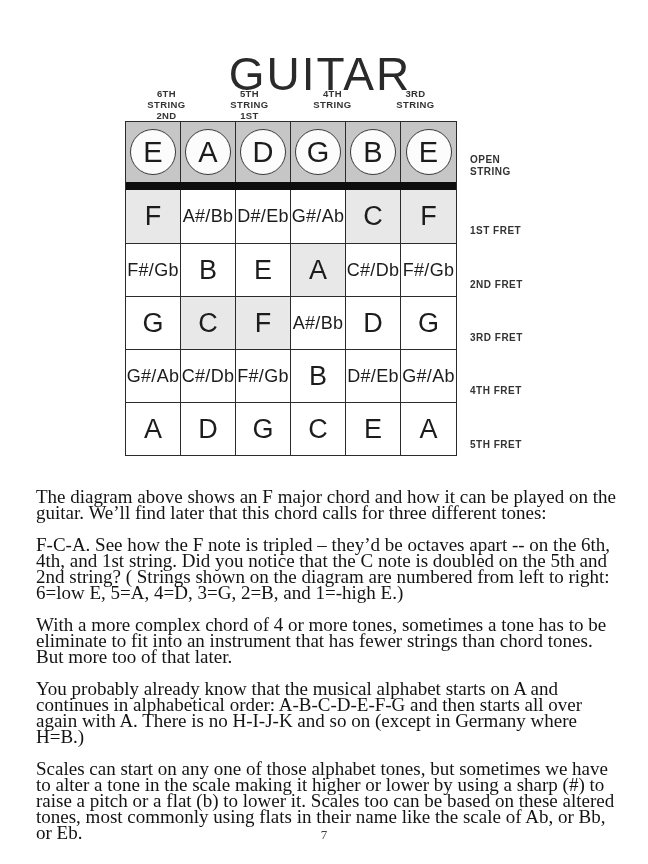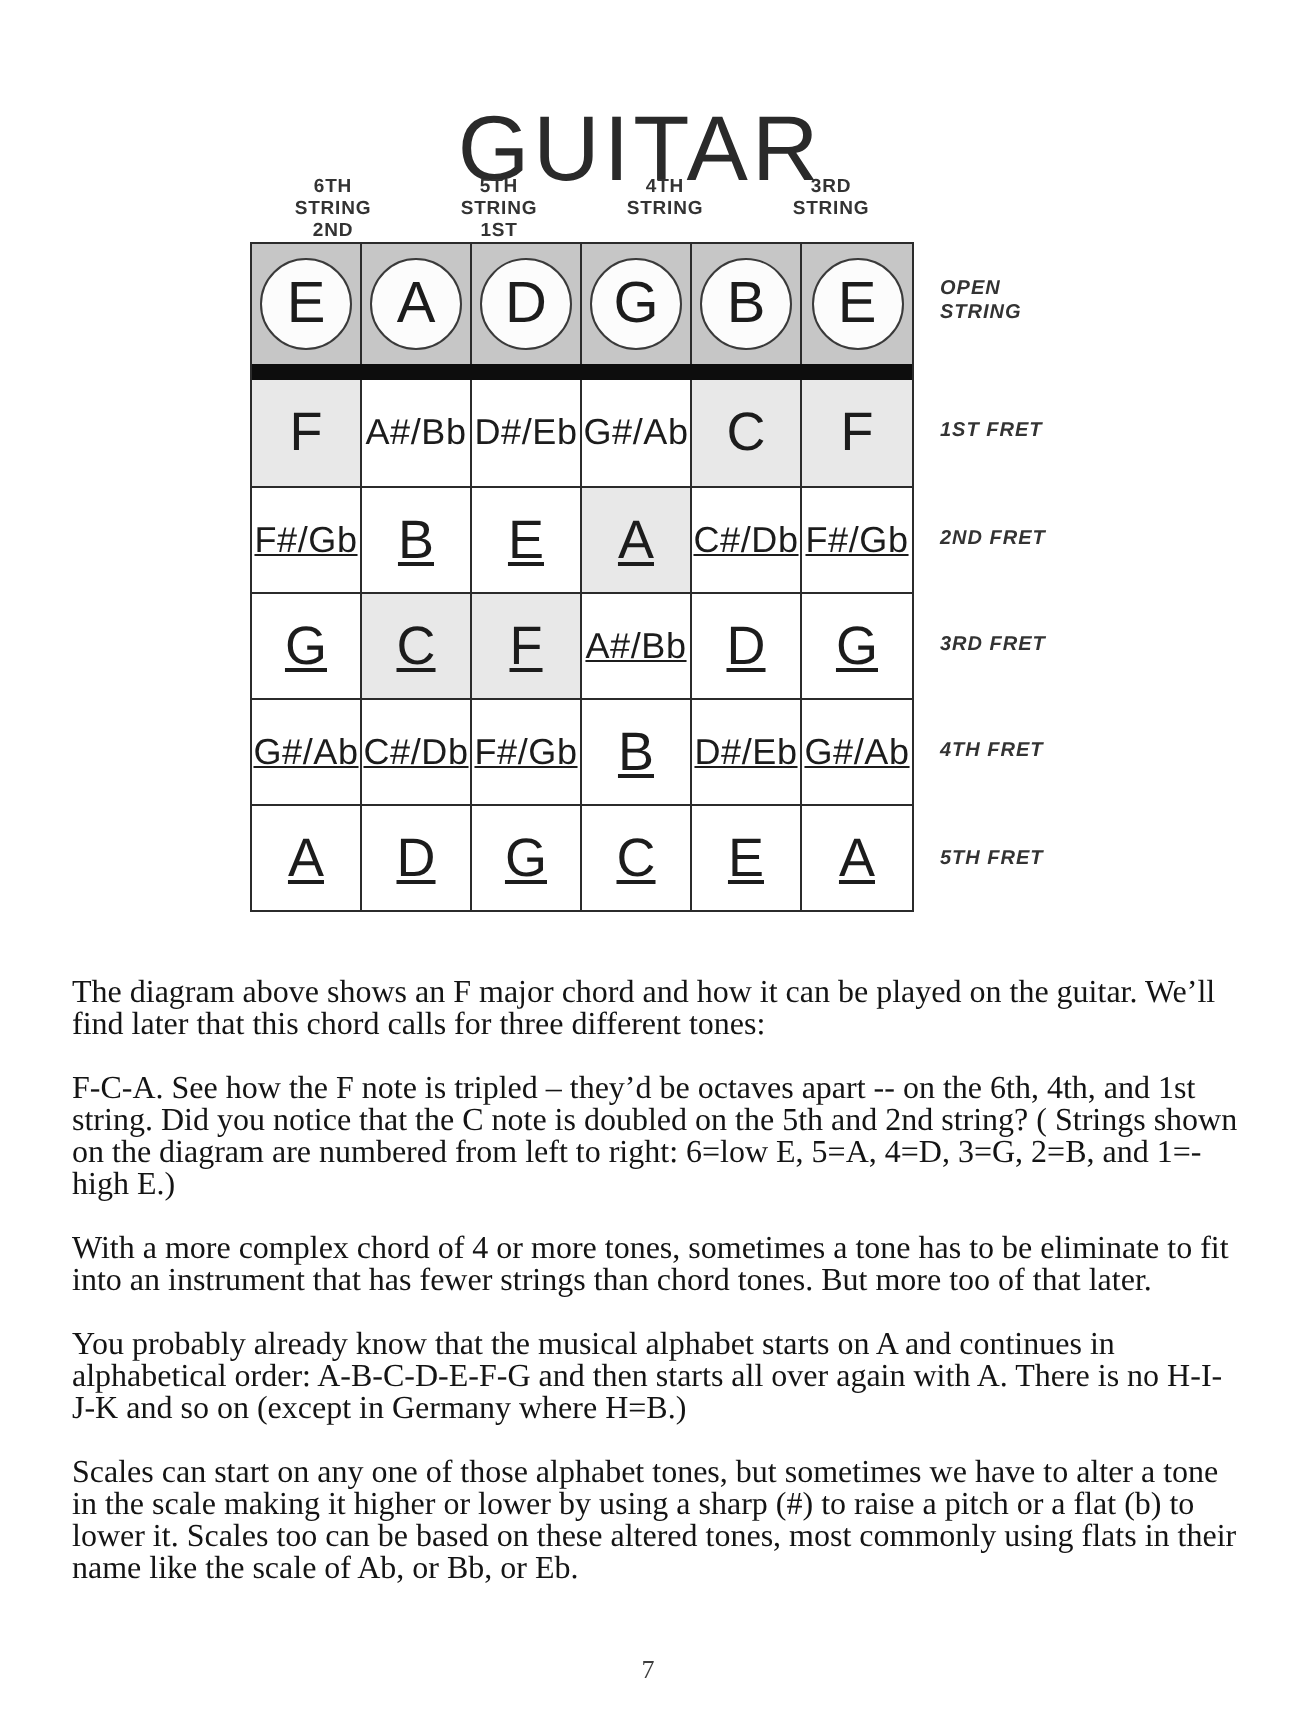--- a/index.html
+++ b/index.html
@@ -36,43 +36,43 @@
   .open-cell:not(:last-child){ border-right:1px solid #2b2b2b; }
   .circle {
     width:46px; height:46px; border-radius:50%; background:#fcfcfc;
     border:1.5px solid #3a3a3a; display:flex; align-items:center; justify-content:center;
     font-size:29px; color:#1c1c1c;
   }
   .nut { height:8px; background:#0d0d0d; }
   .fret-row {
     display:grid; grid-template-columns:repeat(6,1fr); height:53px;
   }
-  .fret-row + .fret-row { border-top:1px solid #2b2b2b;text-decoration:underline; }
+  .fret-row + .fret-row { border-top:1px solid #2b2b2b; }
   .cell {
     display:flex; align-items:center; justify-content:center;
     font-size:27px; color:#1c1c1c; background:#fff;
   }
   .cell:not(:last-child){ border-right:1px solid #2b2b2b; }
   .cell.sm { font-size:18px; letter-spacing:0.3px; }
   .cell.hl { background:#e8e8e8; }
   
-  .side-labels { position:absolute; left:470px; top:121px; width:90px; color:#333;font-style:italic; }
+  .side-labels { position:absolute; left:470px; top:136px; width:90px; color:#333; }
   .open-label {
     height:60px; display:flex; align-items:center;
     font-size:10px; line-height:12px; letter-spacing:0.5px; white-space:pre-line; font-weight:bold;
   }
   .side-spacer { height:8px; }
   .fret-label {
     height:53.4px; display:flex; align-items:center;
     font-size:10px; letter-spacing:0.5px; font-weight:bold;
   }
   
   .bodytext {
     position:absolute; left:36px; top:489px; width:584px;
-    font-family:"Liberation Serif", serif; font-size:16px; line-height:16px;
+    font-family:"Liberation Serif", serif; font-size:19px; line-height:16px;
     color:#141414;
   }
   .bodytext p { margin:0 0 16px 0; }
   .pagenum {
     position:absolute; top:827px; left:0; width:648px; text-align:center;
     font-family:"Liberation Serif", serif; font-size:13px; color:#3d3d3d;
   }
 </style>
 </head>
 <body>

